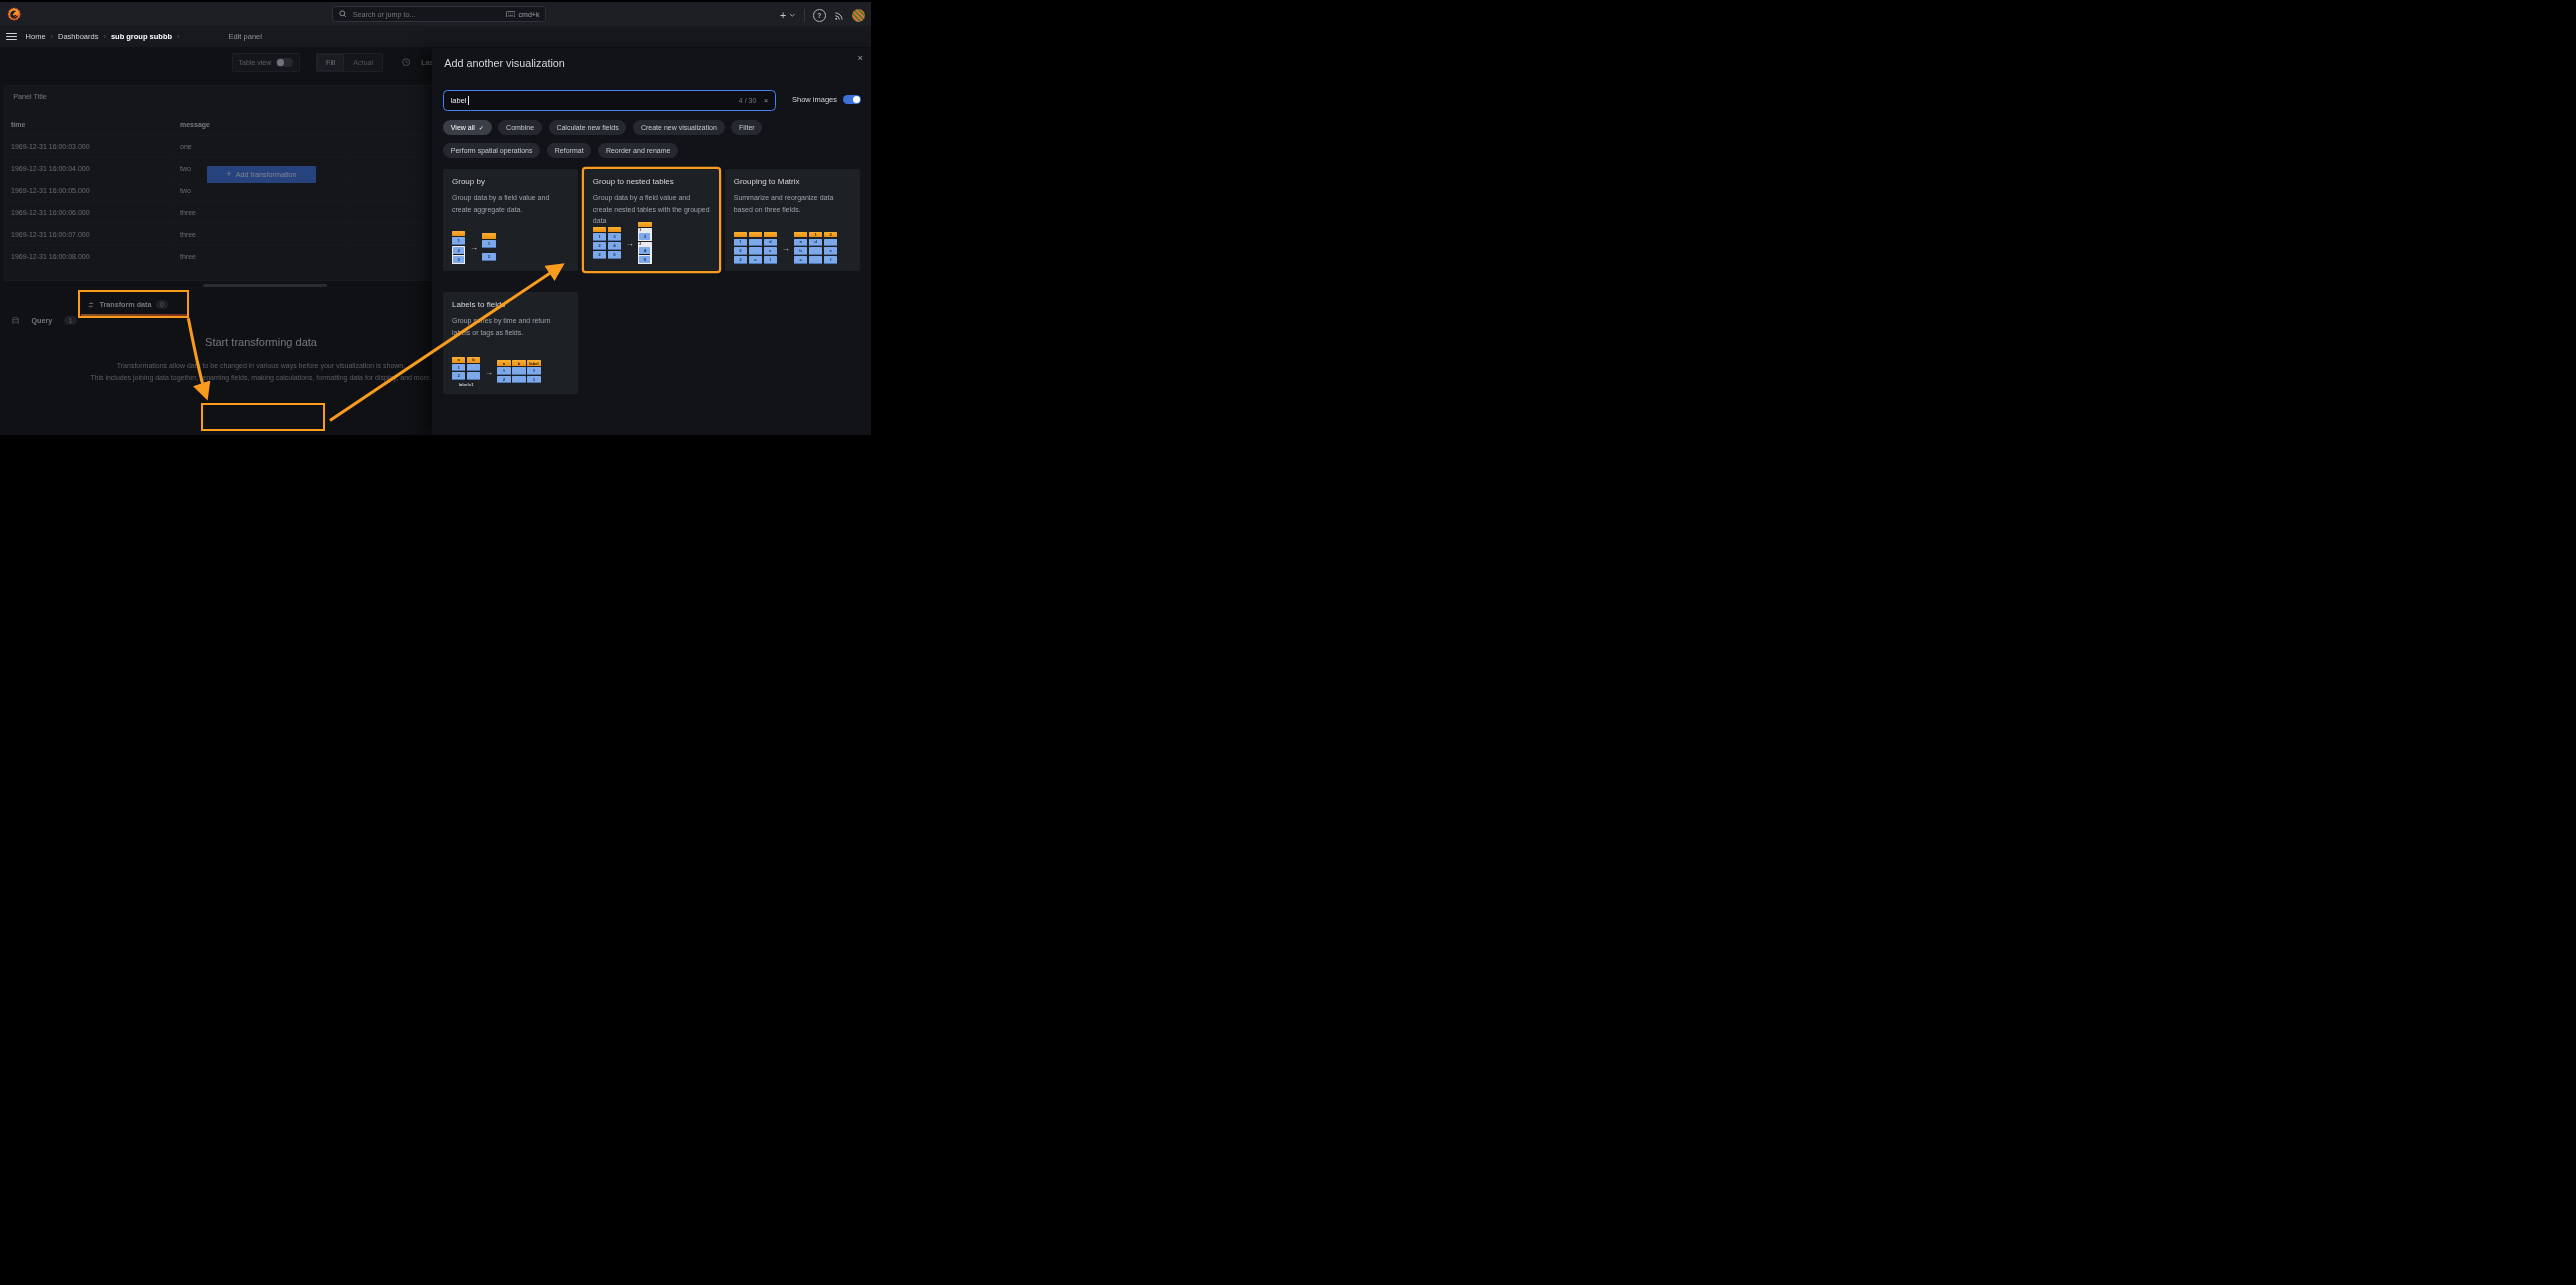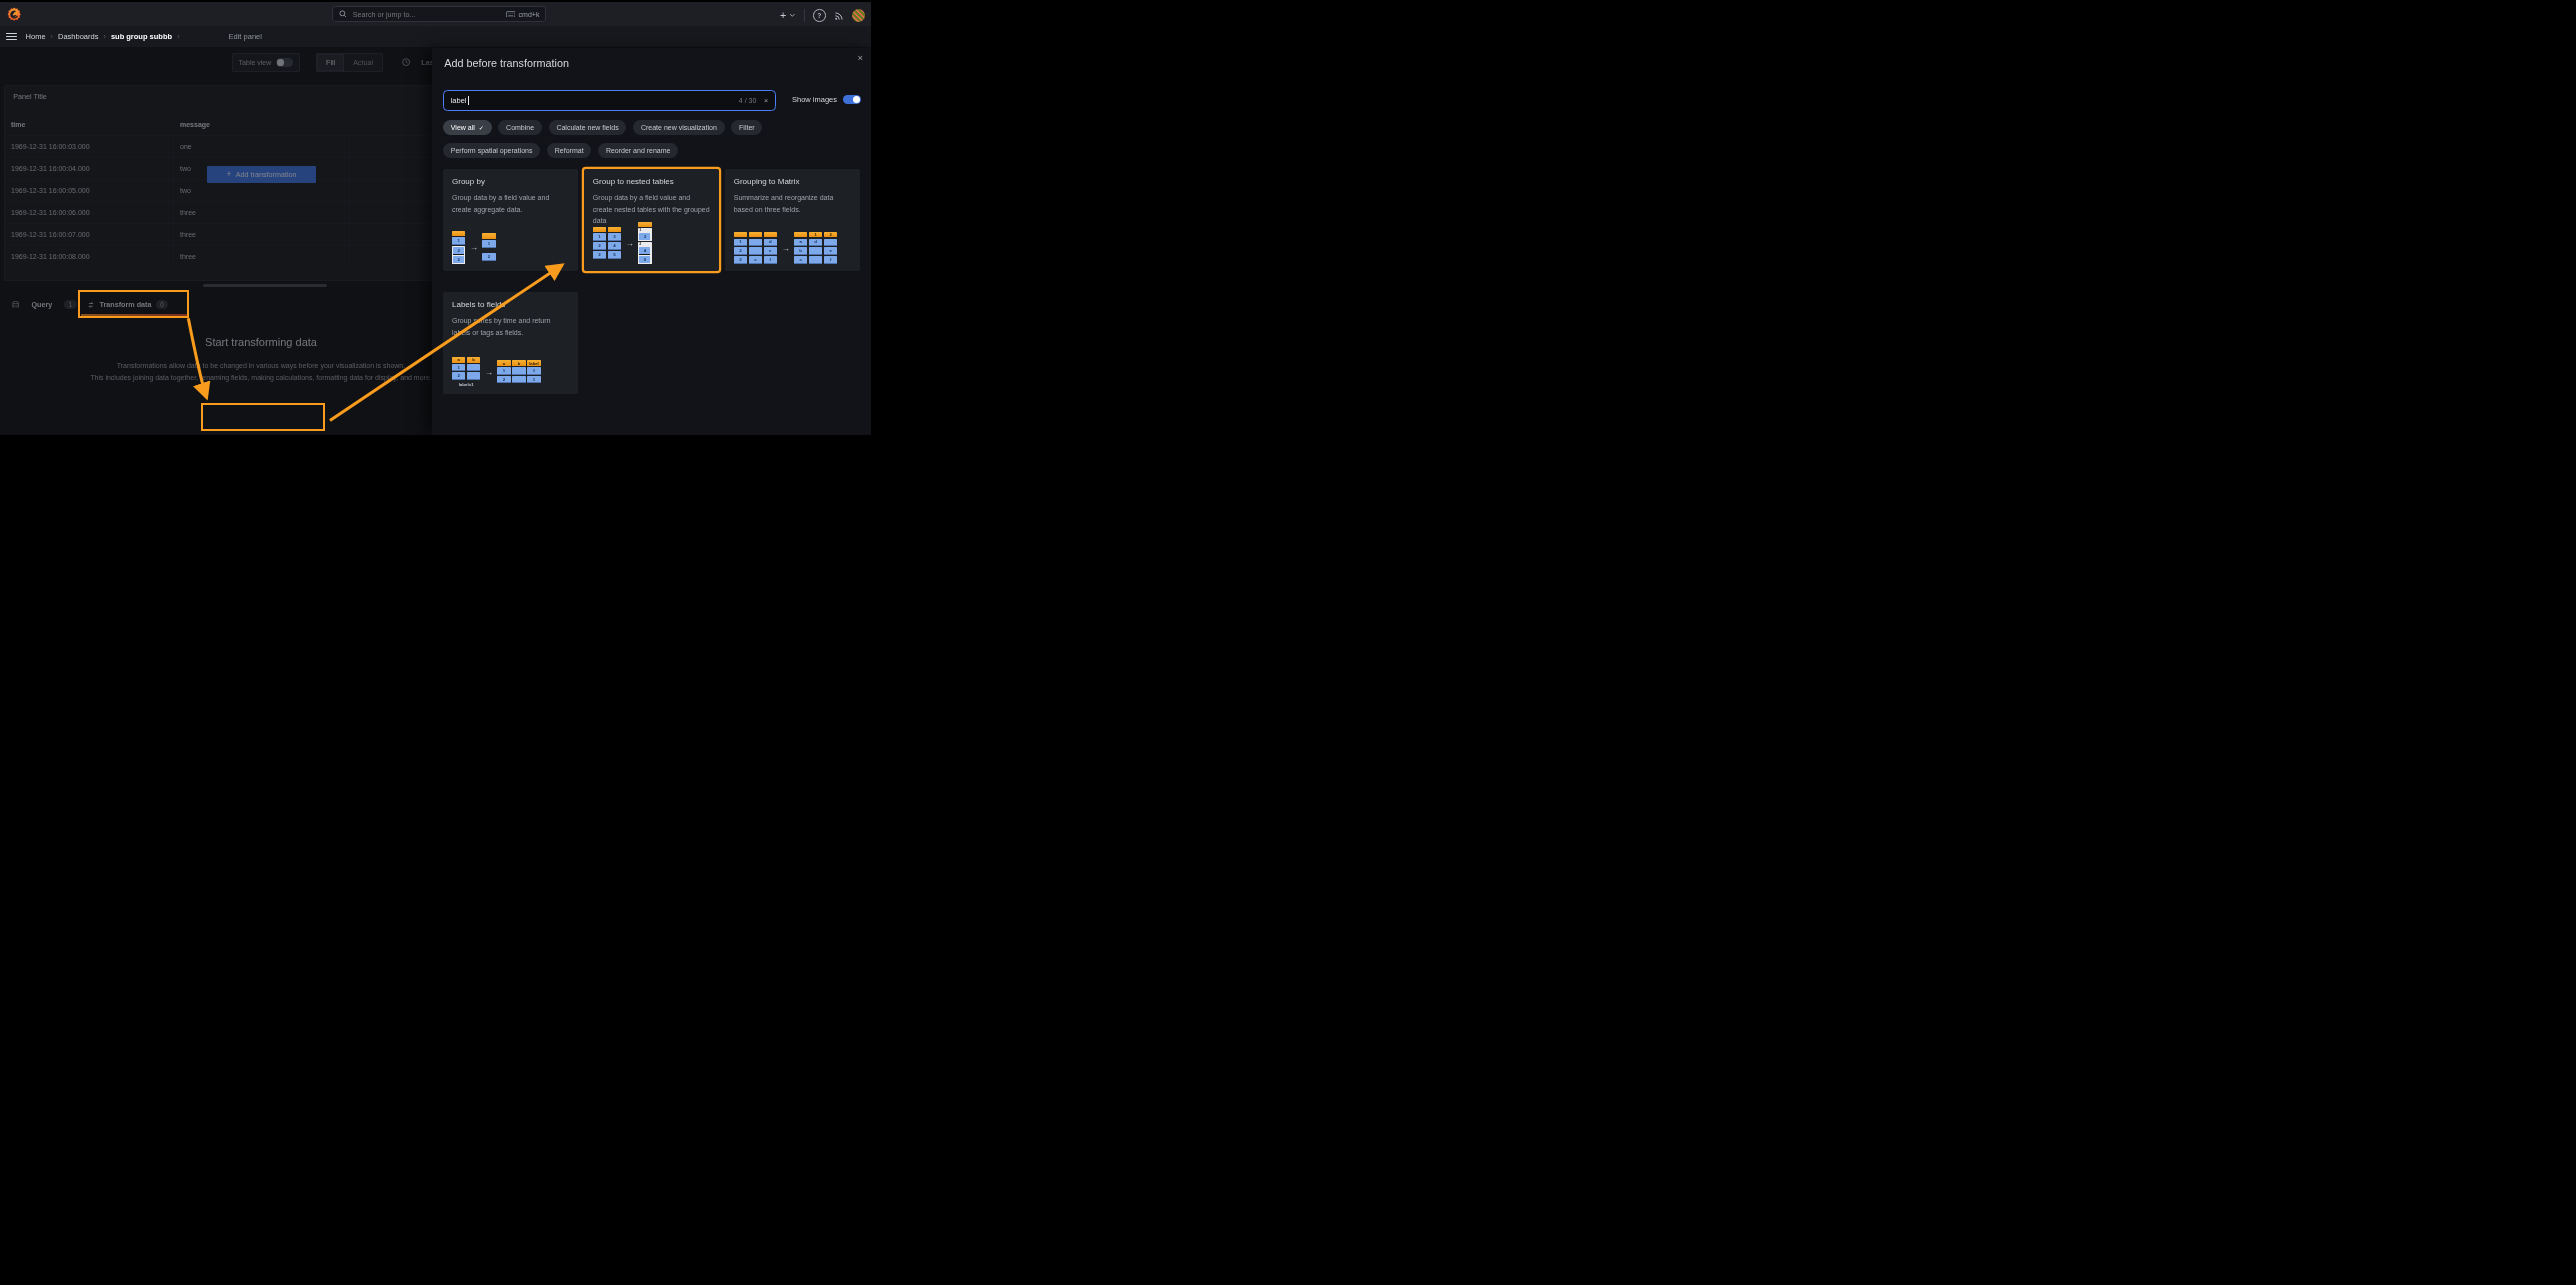--- a/index.html
+++ b/index.html
@@ -64,21 +64,21 @@
   .grow.body{border-top:0.6px solid #24262b;}
   .gcell{padding-left:5.6px;font-size:7px;color:#b4b7bc;height:100%;display:flex;align-items:center;
          border-right:0.6px solid #24262b;box-sizing:border-box;}
   .gcell:last-child{border-right:none;}
   .grow.head .gcell{color:#c7cbd1;font-weight:600;border-right:0.6px solid transparent;}
 
   .hscroll{position:absolute;left:203px;top:237px;width:124px;height:3.3px;border-radius:1.7px;background:#45484e;}
 
   .tabs-row{position:absolute;left:0;top:246px;width:100%;height:23px;display:flex;align-items:center;}
   .tab{display:flex;align-items:center;gap:4.4px;height:23px;padding:0 3.3px;cursor:pointer;position:relative;}
-  .tab-q{position:absolute;left:9px;top:0;gap:12px;}
+  .tab-q{position:absolute;left:9px;top:16px;gap:12px;}
   .tab-t{position:absolute;left:84px;top:0;}
   .tab-label{font-size:7.2px;font-weight:600;color:#c7cbd1;}
   .tab-badge{background:#30343a;color:#9aa0a6;font-size:6.4px;border-radius:5.6px;padding:0.8px 4.4px;}
   .tab-icon{color:#9aa0a6;font-size:7.2px;display:flex;}
   .tab-underline{position:absolute;left:-3.3px;bottom:0;width:108px;height:1.7px;
                  background:linear-gradient(90deg,#e98b27,#d64a32);}
 
   .empty-state{position:absolute;left:0;top:289px;width:522px;text-align:center;}
   .es-title{font-size:11px;font-weight:500;color:#c9ccd1;margin:0 0 14.4px 0;}
   .es-line{font-size:7px;color:#9b9fa5;margin:0 0 4.4px 0;}
@@ -311,21 +311,21 @@
       <span class="plus">+</span>
       <span>Add transformation</span>
     </button>
 
     <div class="dim"></div>
     <div class="ann-box ann-tab"></div>
     <div class="ann-box ann-btn"></div>
   </div>
 
   <div class="drawer">
-    <div class="drawer-title">Add before transformation</div>
+    <div class="drawer-title">Add another visualization</div>
     <div class="drawer-close">×</div>
 
     <div class="d-search">
       <span class="d-search-text">label</span>
       <span class="caret"></span>
       <span class="d-search-right">
         <span class="d-counter">4 / 30</span>
         <span class="d-clear">×</span>
       </span>
     </div>

